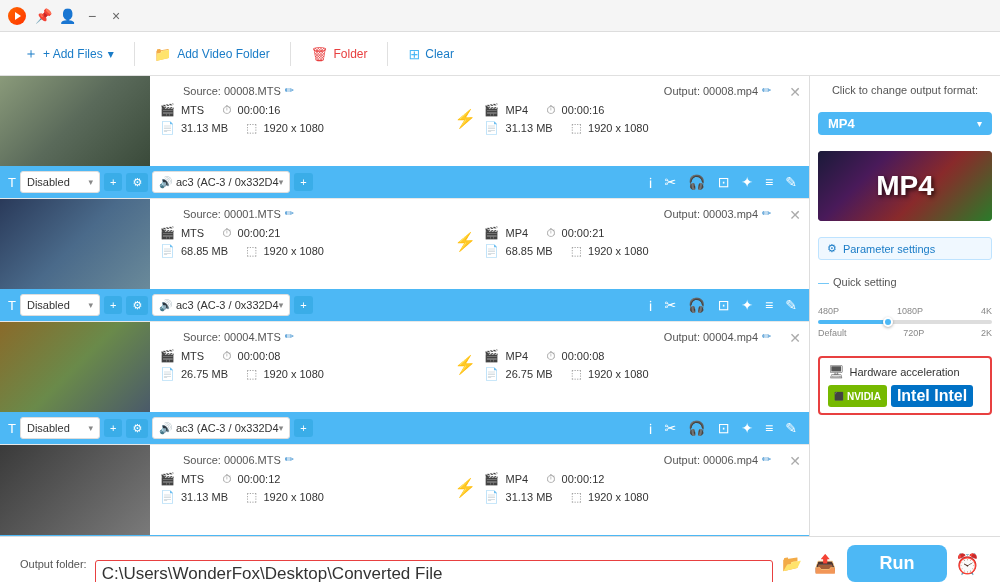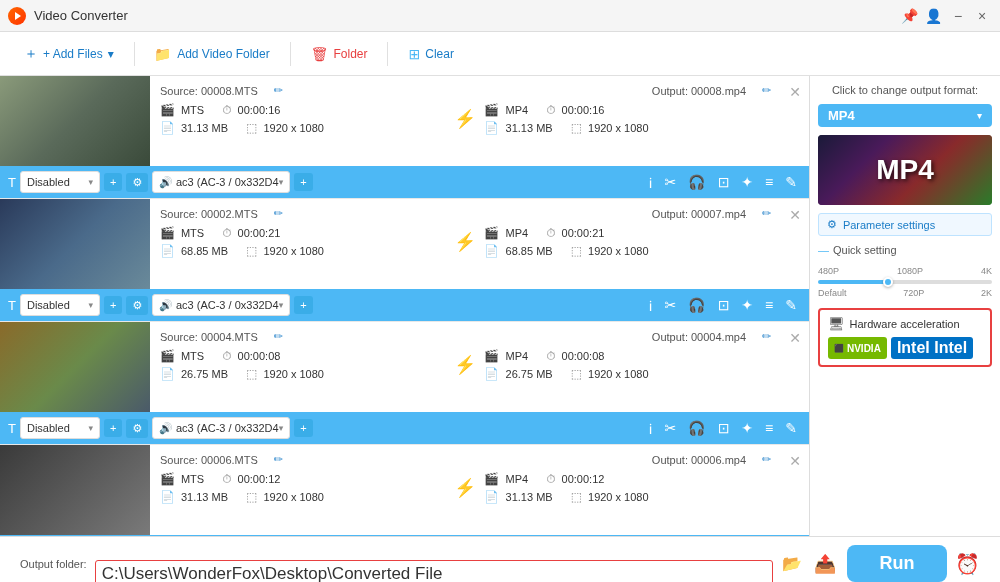--- a/index.html
+++ b/index.html
@@ -38,21 +38,21 @@
     .file-row {
       display: flex; align-items: stretch; min-height: 90px;
     }
     .file-thumbnail {
       width: 150px; min-height: 90px; background: #333; flex-shrink: 0;
       overflow: hidden; position: relative;
     }
     .file-info {
       flex: 1; padding: 8px 10px; display: flex; flex-direction: column; gap: 6px;
     }
-    .file-source-row { display: flex; align-items: center; gap: 16px; }
+    .file-source-row { display: flex; align-items: center; gap: 4px; margin-left: 23px; }
     .file-source-label { color: #555; font-size: 11px; }
     .edit-icon { color: #1a7cc7; font-size: 11px; cursor: pointer; }
 
     .file-details-grid {
       display: grid; grid-template-columns: 1fr 30px 1fr; gap: 4px; align-items: center;
     }
     .file-left, .file-right { display: flex; flex-direction: column; gap: 4px; }
     .detail-row { display: flex; align-items: center; gap: 6px; font-size: 11px; color: #555; }
     .detail-icon { font-size: 12px; color: #888; }
     .detail-value { color: #333; }
@@ -75,21 +75,21 @@
       justify-content: space-between; cursor: pointer; height: 22px;
     }
     .ctrl-dropdown-text { flex: 1; }
     .ctrl-dropdown-arrow { color: #888; font-size: 9px; }
     .ctrl-spacer { flex: 1; }
     .ctrl-icon-btn {
       background: transparent; border: none; color: #fff; font-size: 14px;
       cursor: pointer; padding: 2px 4px;
     }
 
-    .right-panel { width: 190px; background: #fff; display: flex; flex-direction: column; padding: 8px; gap: 8px; }
+    .right-panel { width: 190px; background: #fff; display: flex; flex-direction: column; padding: 8px; gap: 16px; }
 
     .output-format-label { font-size: 11px; color: #555; text-align: center; }
     .format-selector {
       background: #4db8f5; border-radius: 4px; padding: 4px 10px;
       display: flex; align-items: center; justify-content: space-between; cursor: pointer;
     }
     .format-name { color: #fff; font-weight: bold; font-size: 13px; }
     .format-arrow { color: #fff; font-size: 10px; }
     .format-preview {
       background: linear-gradient(135deg, #1a1a2e, #4a1a5a, #8a2a2a, #2a8a2a);
@@ -164,21 +164,20 @@
   </style>
 </head>
 <body>
 
 <div class="title-bar">
   <div class="title-bar-icon">
     <svg width="10" height="10" viewBox="0 0 10 10">
         <polygon points="3,1 9,5 3,9" fill="white"></polygon>
       </svg>
   </div>
-  <span class="title-bar-title">Video Converter</span>
   <div class="title-bar-controls">
     <div class="title-bar-btn">📌</div>
     <div class="title-bar-btn">👤</div>
     <div class="title-bar-btn">−</div>
     <div class="title-bar-btn">×</div>
   </div>
 </div>
 
 <div class="toolbar">
   <button class="toolbar-btn add-files-btn">
@@ -279,24 +278,24 @@
       <button class="ctrl-icon-btn">✎</button>
     </div>
   </div>
         <div class="file-item">
     <div class="file-row">
       <div class="file-thumbnail thumb-2">
         <div style="width:100%;height:100%;"></div>
       </div>
       <div class="file-info">
         <div class="file-source-row">
-          <span class="file-source-label">Source: 00002.MTS</span>
+          <span class="file-source-label">Source: 00001.MTS</span>
           <span class="edit-icon">✏</span>
           <span style="flex:1;"></span>
-          <span class="file-source-label">Output: 00007.mp4</span>
+          <span class="file-source-label">Output: 00003.mp4</span>
           <span class="edit-icon">✏</span>
         </div>
         <div class="file-details-grid">
           <div class="file-left">
             <div class="detail-row">
               <span class="detail-icon">🎬</span>
               <span class="detail-value">MTS</span>
               <span style="margin-left:12px;" class="detail-icon">⏱</span>
               <span class="detail-value">00:00:21</span>
             </div>

